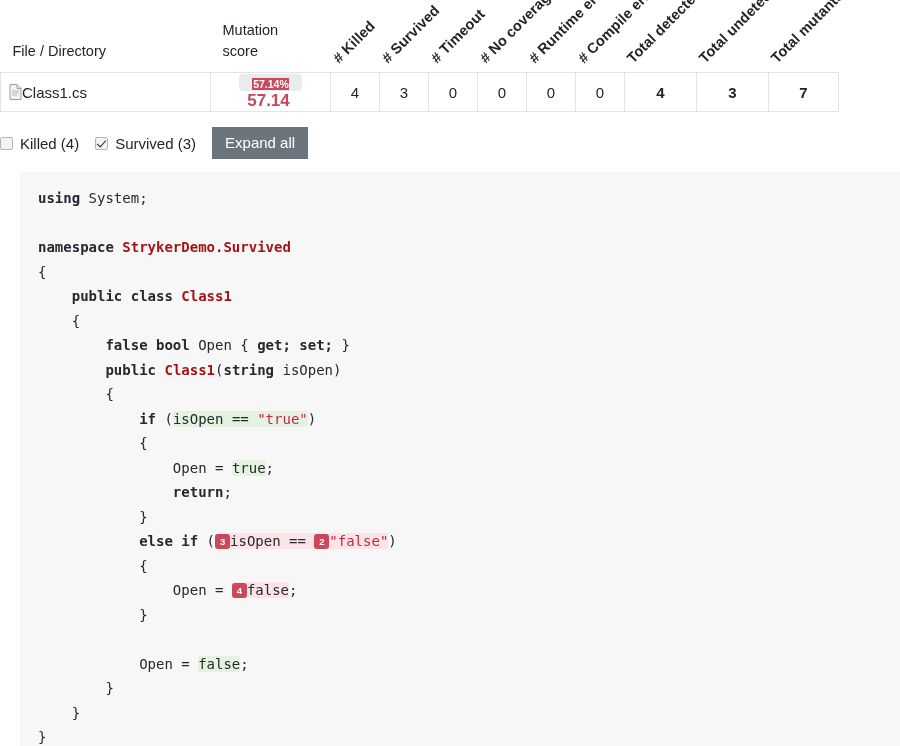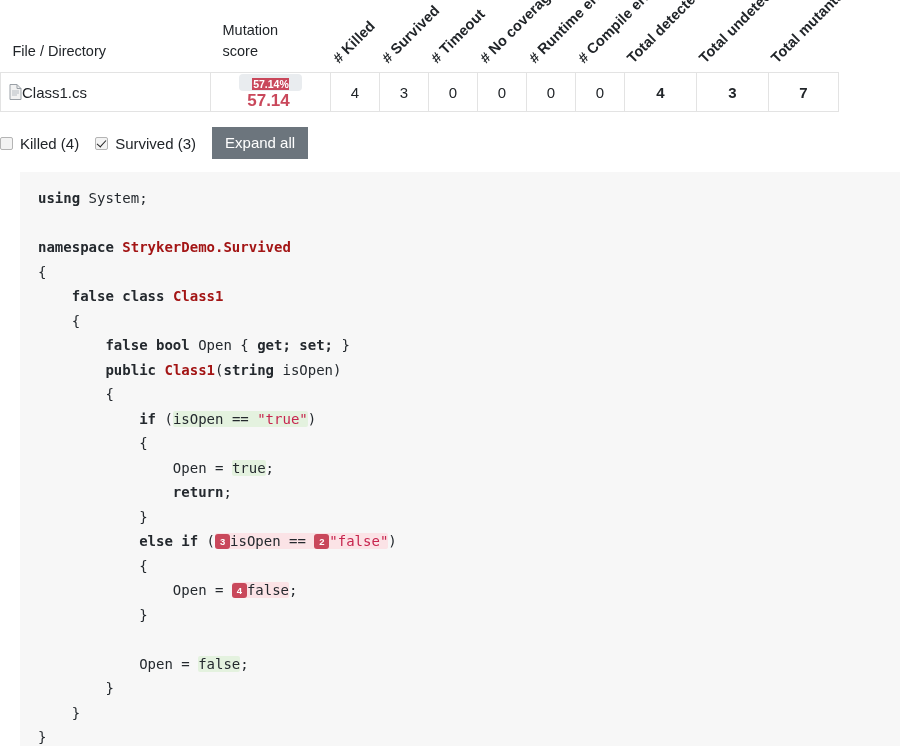--- a/index.html
+++ b/index.html
@@ -346,21 +346,21 @@
     <span>Survived (3)</span>
   </label>
   <button class="expand-btn">Expand all</button>
 </div>
 
 <div class="code-panel">
 <pre class="code"><span class="kw">using</span> System;
 
 <span class="kw">namespace</span> <span class="type">StrykerDemo.Survived</span>
 {
-    <span class="kw">false class</span> <span class="type">Class1</span>
+    <span class="kw">public class</span> <span class="type">Class1</span>
     {
         <span class="kw">false bool</span> Open { <span class="kw">get; set;</span> }
         <span class="kw">public</span> <span class="type">Class1</span>(<span class="kw">string</span> isOpen)
         {
             <span class="kw">if</span> (<span class="m-killed">isOpen == <span class="str">"true"</span></span>)
             {
                 Open = <span class="m-killed">true</span>;
                 <span class="kw">return</span>;
             }
             <span class="kw">else if</span> (<span class="m-surv"><span class="badge">3</span>isOpen == <span class="badge">2</span><span class="str">"false"</span></span>)

